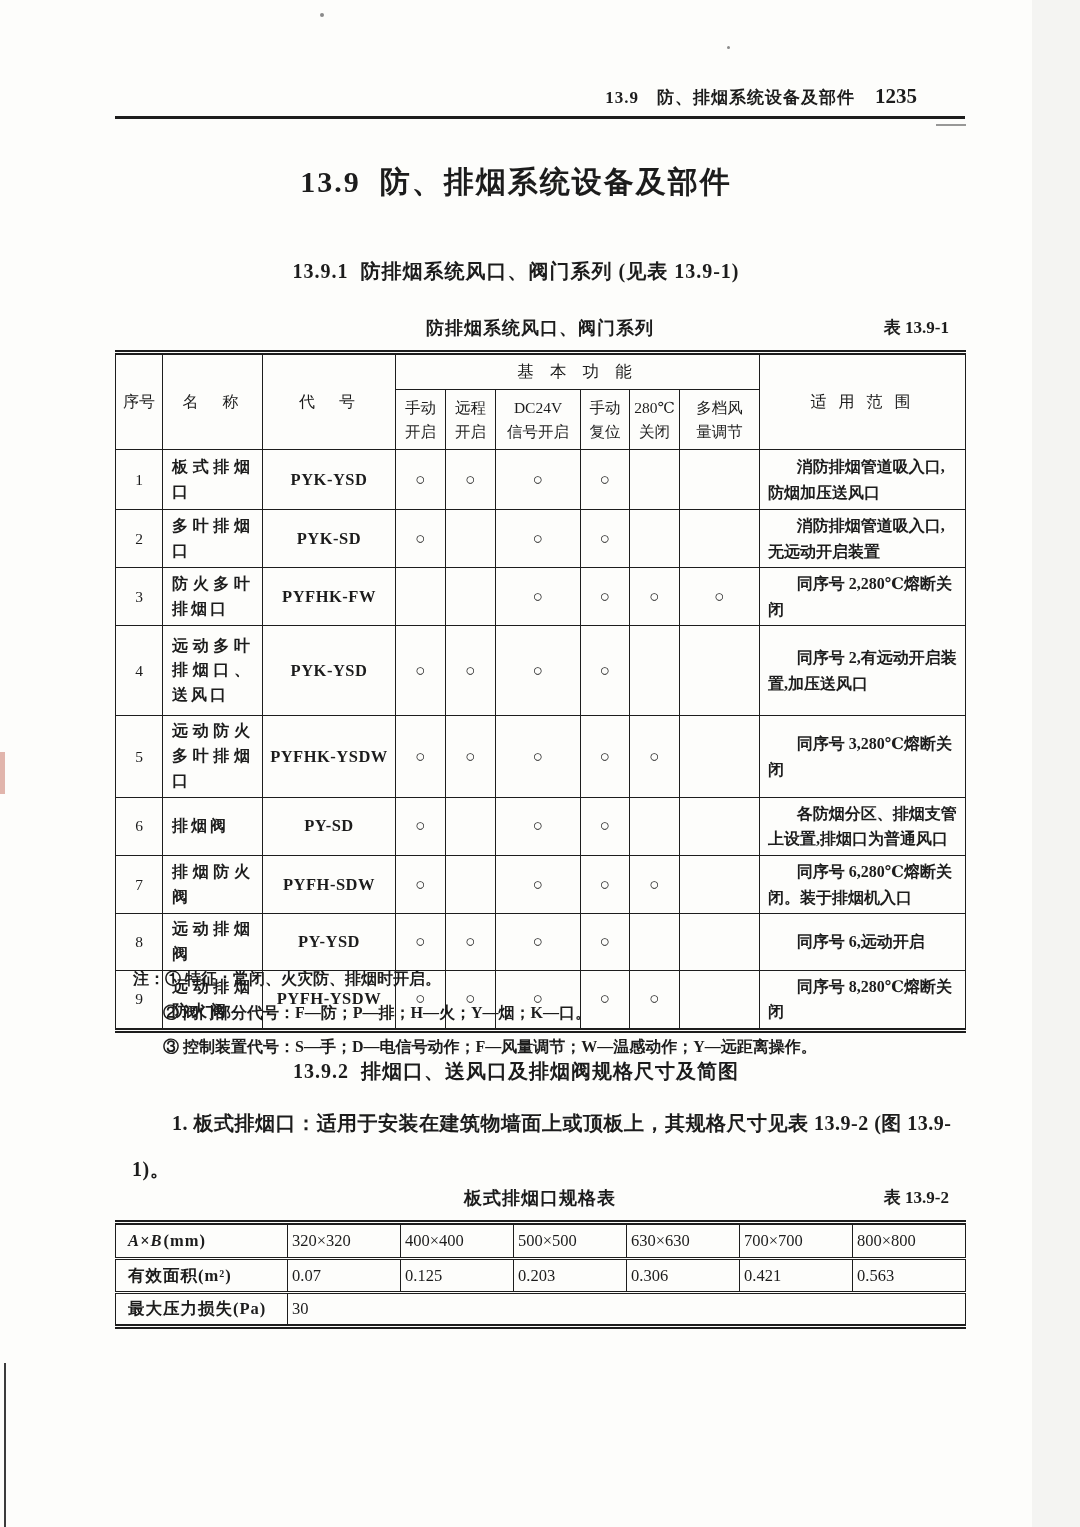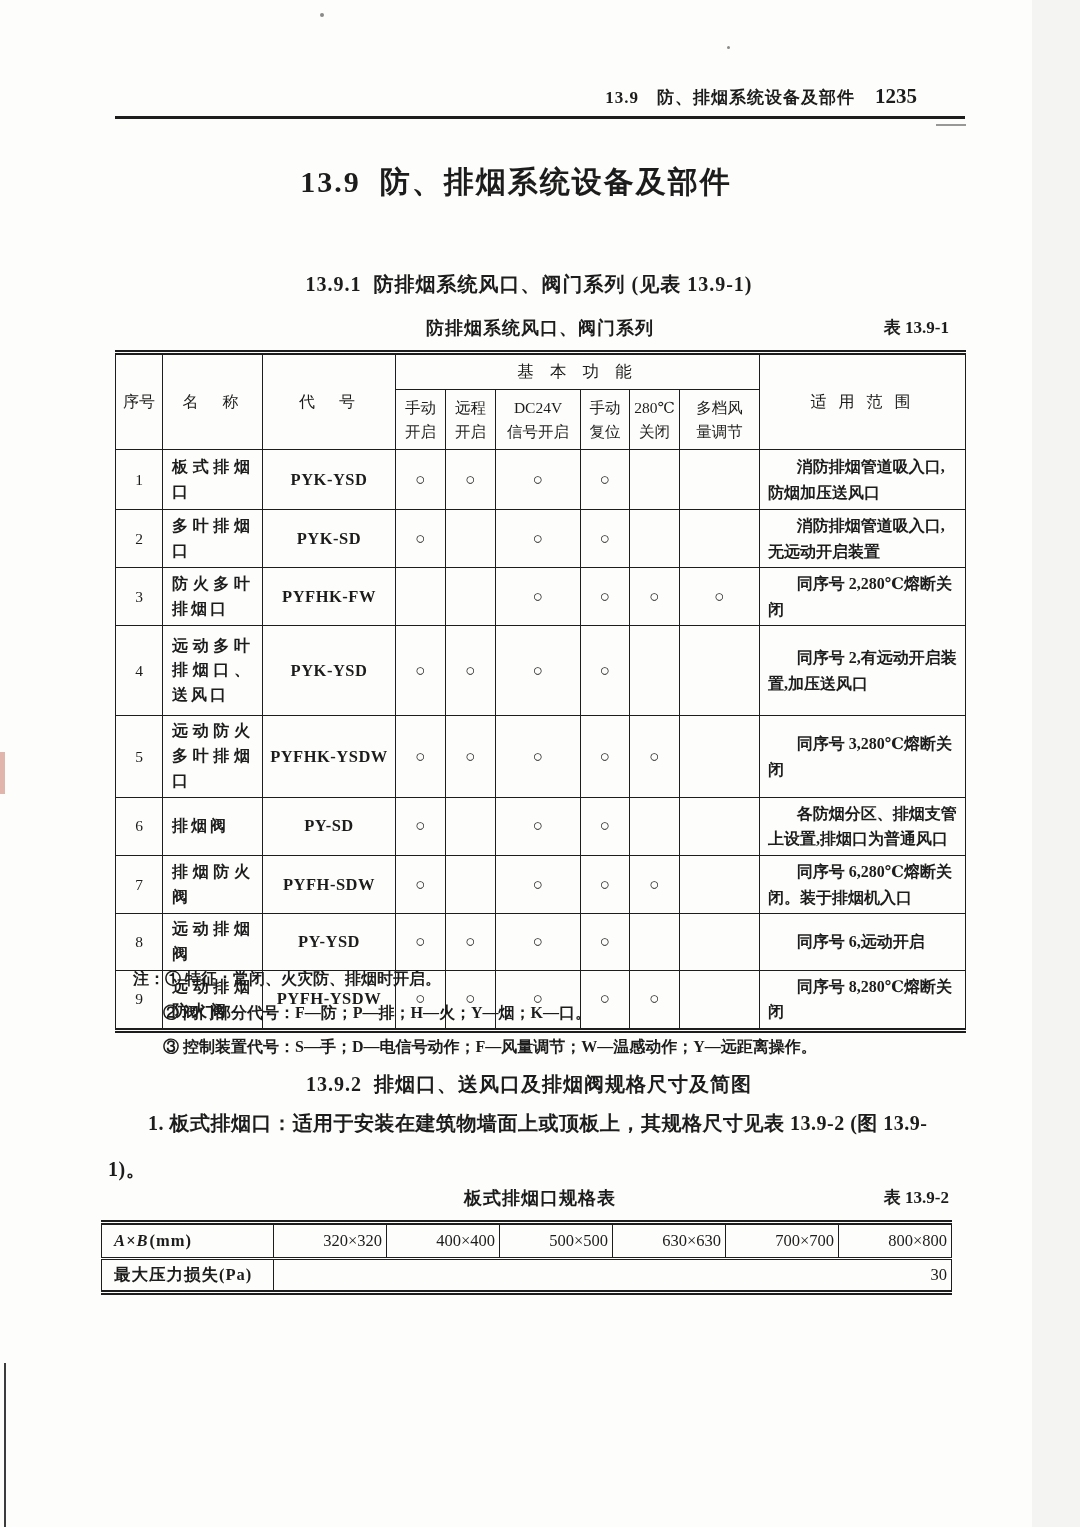--- a/index.html
+++ b/index.html
@@ -27,21 +27,21 @@
   .head-rule{position:absolute;left:115px;top:116px;width:850px;height:3px;background:#1d1d1d;}
   .pageno-dash{position:absolute;left:936px;top:124px;width:30px;height:2px;background:#555;opacity:.6;}
   
   .main-title{
     position:absolute;top:162px;left:0;width:100%;
     text-align:center;font-size:30px;font-weight:700;
     letter-spacing:2px;margin:0;white-space:pre;
   }
   .sec-heading{
     position:absolute;left:0;width:100%;text-align:center;
-    font-size:20px;font-weight:700;margin:13px;white-space:pre;letter-spacing:1px;
+    font-size:20px;font-weight:700;margin:0;white-space:pre;letter-spacing:1px;
   }
   .sec1{top:258px;}
   .sec2{top:1058px;}
   
   .cap-row{position:absolute;left:115px;width:850px;height:24px;}
   .cap-row .cap{position:absolute;left:0;width:100%;text-align:center;font-size:18px;font-weight:700;letter-spacing:1px;}
   .cap-row .tno{position:absolute;right:16px;top:0;font-size:17px;font-weight:700;}
   .cap1{top:316px;}
   .cap2{top:1186px;}
   
@@ -73,34 +73,34 @@
   }
   .t1 tr.r1{height:60px;} .t1 tr.r2{height:57px;} .t1 tr.r3{height:48px;}
   .t1 tr.r4{height:90px;} .t1 tr.r5{height:50px;} .t1 tr.r6{height:50px;}
   .t1 tr.r7{height:55px;} .t1 tr.r8{height:53px;} .t1 tr.r9{height:57px;}
   
   .notes{position:absolute;left:133px;top:962px;width:830px;font-size:16px;line-height:34px;font-weight:600;}
   .notes .n1{white-space:nowrap;}
   .notes .nx{padding-left:30px;white-space:nowrap;}
   
   .para{
-    position:absolute;left:108px;top:1100px;width:850px;
+    position:absolute;left:132px;top:1100px;width:850px;
     font-size:20px;line-height:46px;text-indent:2em;
     font-weight:600;margin:0;letter-spacing:.5px;
   }
   
   .t2{
-    position:absolute;left:101px;top:1220px;width:850px;
+    position:absolute;left:115px;top:1220px;width:850px;
     border-top:5px double #1d1d1d;border-bottom:5px double #1d1d1d;
     border-left:1.5px solid #1d1d1d;border-right:1.5px solid #1d1d1d;
   }
   .t2 th,.t2 td{
     border-left:1.5px solid #1d1d1d;border-right:1.5px solid #1d1d1d;
     border-top:3px double #1d1d1d;border-bottom:3px double #1d1d1d;
-    font-size:16.5px;text-align:right;vertical-align:middle;padding:2px 4px;
+    font-size:16.5px;text-align:left;vertical-align:middle;padding:2px 4px;
   }
   .t2 td.lbl{text-align:left;padding-left:12px;font-weight:600;letter-spacing:1px;}
   .t2 td.lbl i{font-family:"Liberation Serif",serif;margin-right:1px;}
   .t2 tr{height:34px;}
   .t2 tr.rr0{height:36px;}
 </style>
 </head>
 <body>
 
 <div class="page">
@@ -303,19 +303,28 @@
       <tr class="rr0">
         <td class="lbl"><i>A×B</i><span>(mm)</span></td>
         <td>320×320</td>
         <td>400×400</td>
         <td>500×500</td>
         <td>630×630</td>
         <td>700×700</td>
         <td>800×800</td>
       </tr>
       <tr>
+        <td class="lbl"><span>有效面积(m²)</span></td>
+        <td>0.07</td>
+        <td>0.125</td>
+        <td>0.203</td>
+        <td>0.306</td>
+        <td>0.421</td>
+        <td>0.563</td>
+      </tr>
+      <tr>
         <td class="lbl"><span>最大压力损失(Pa)</span></td>
         <td colspan="6">30</td>
       </tr>
     </tbody>
   </table>
 
 </div>
 
 </body></html>

